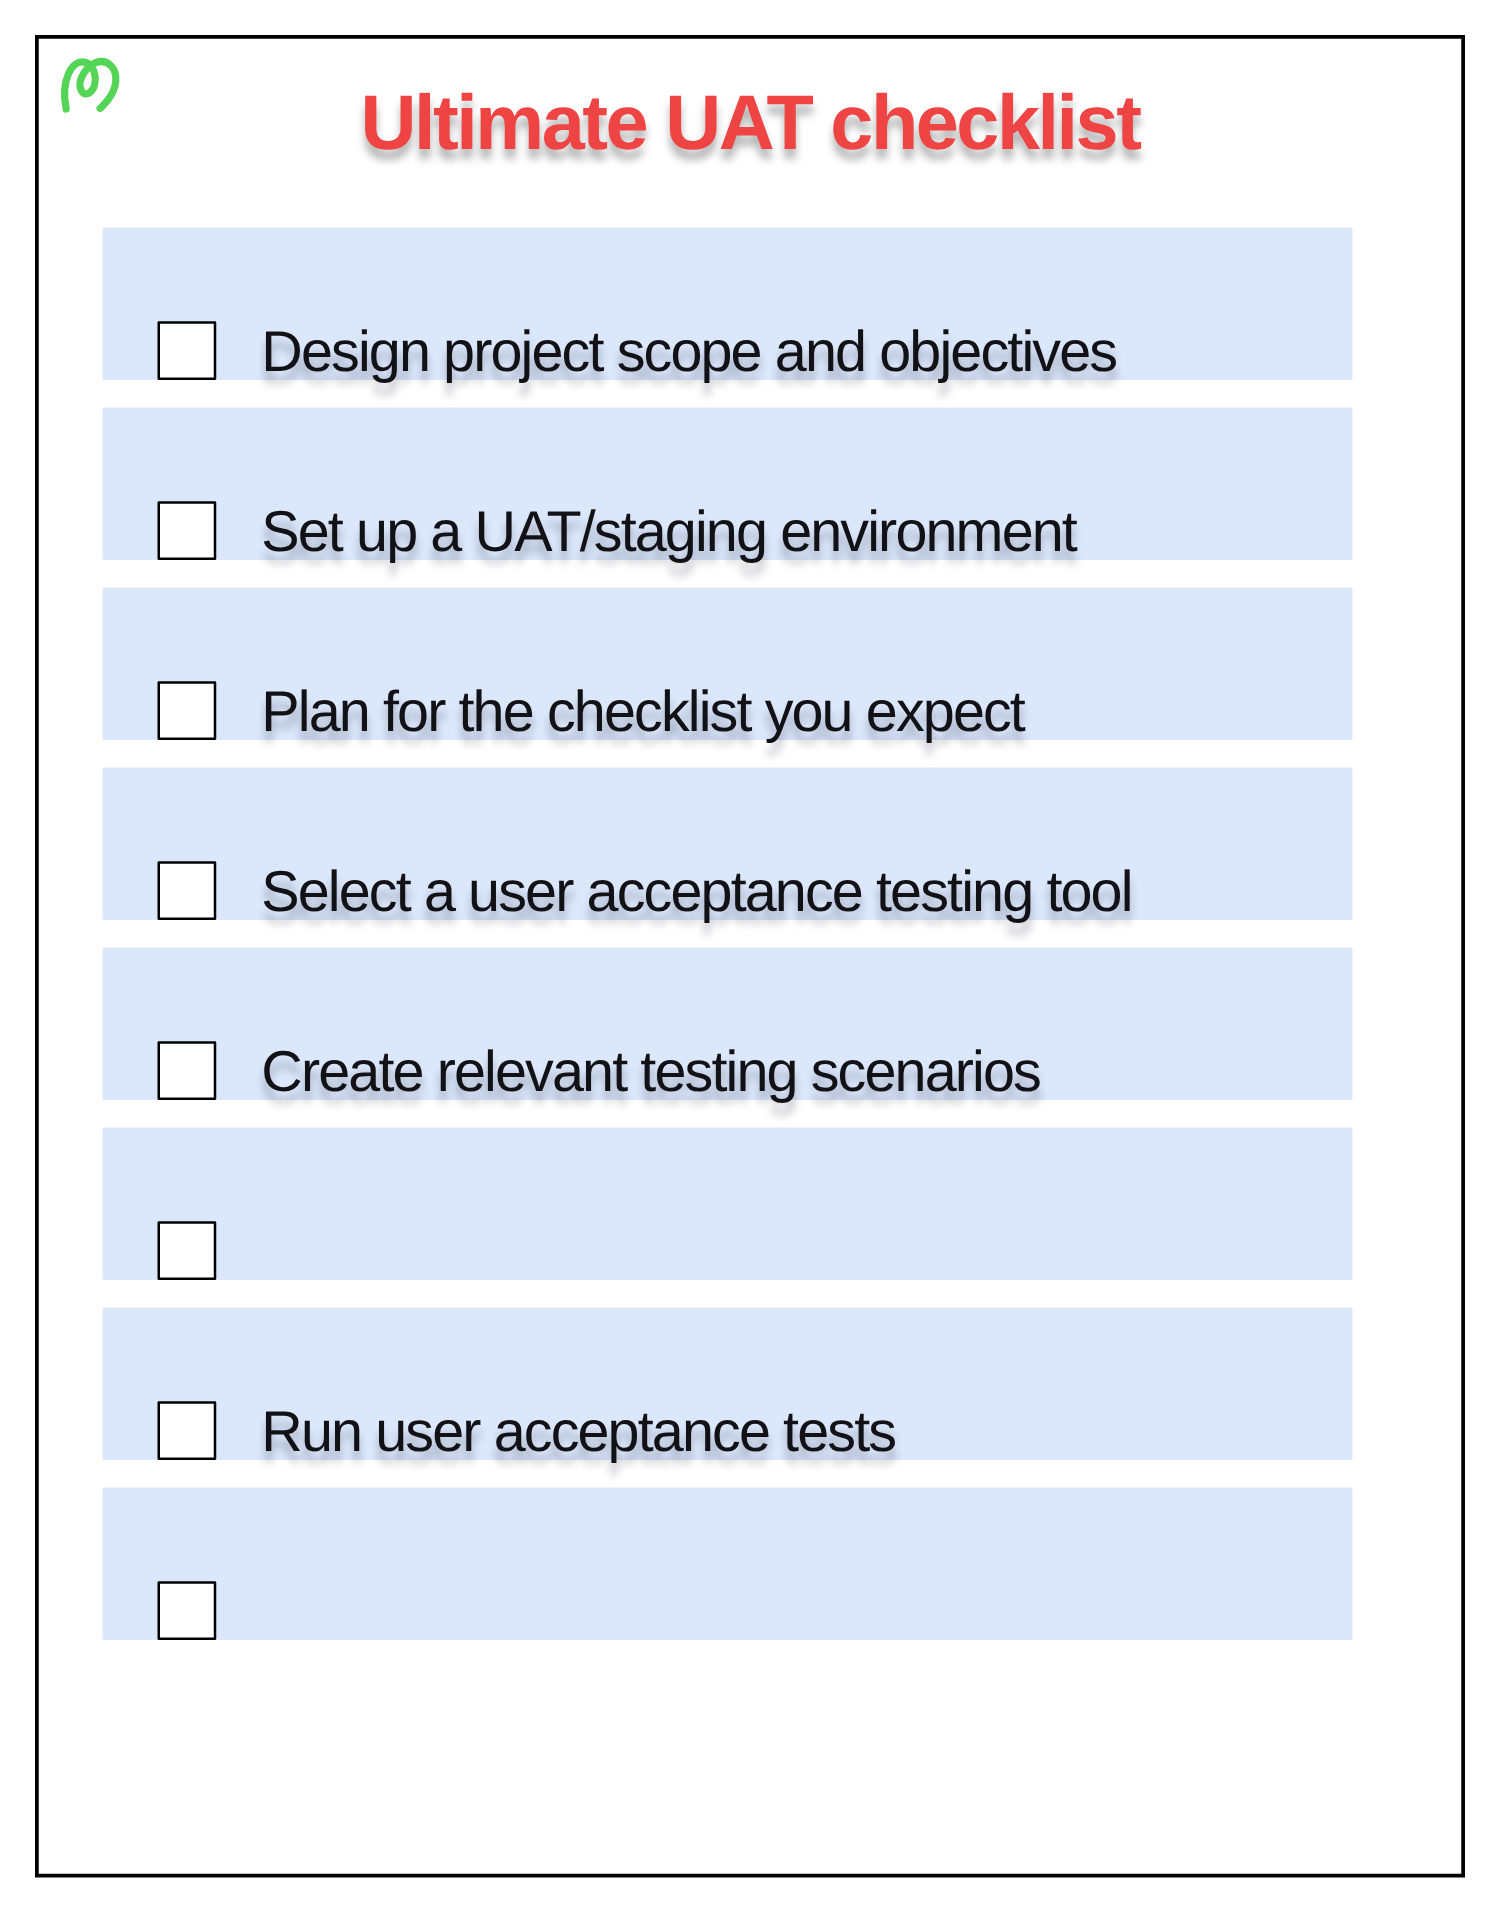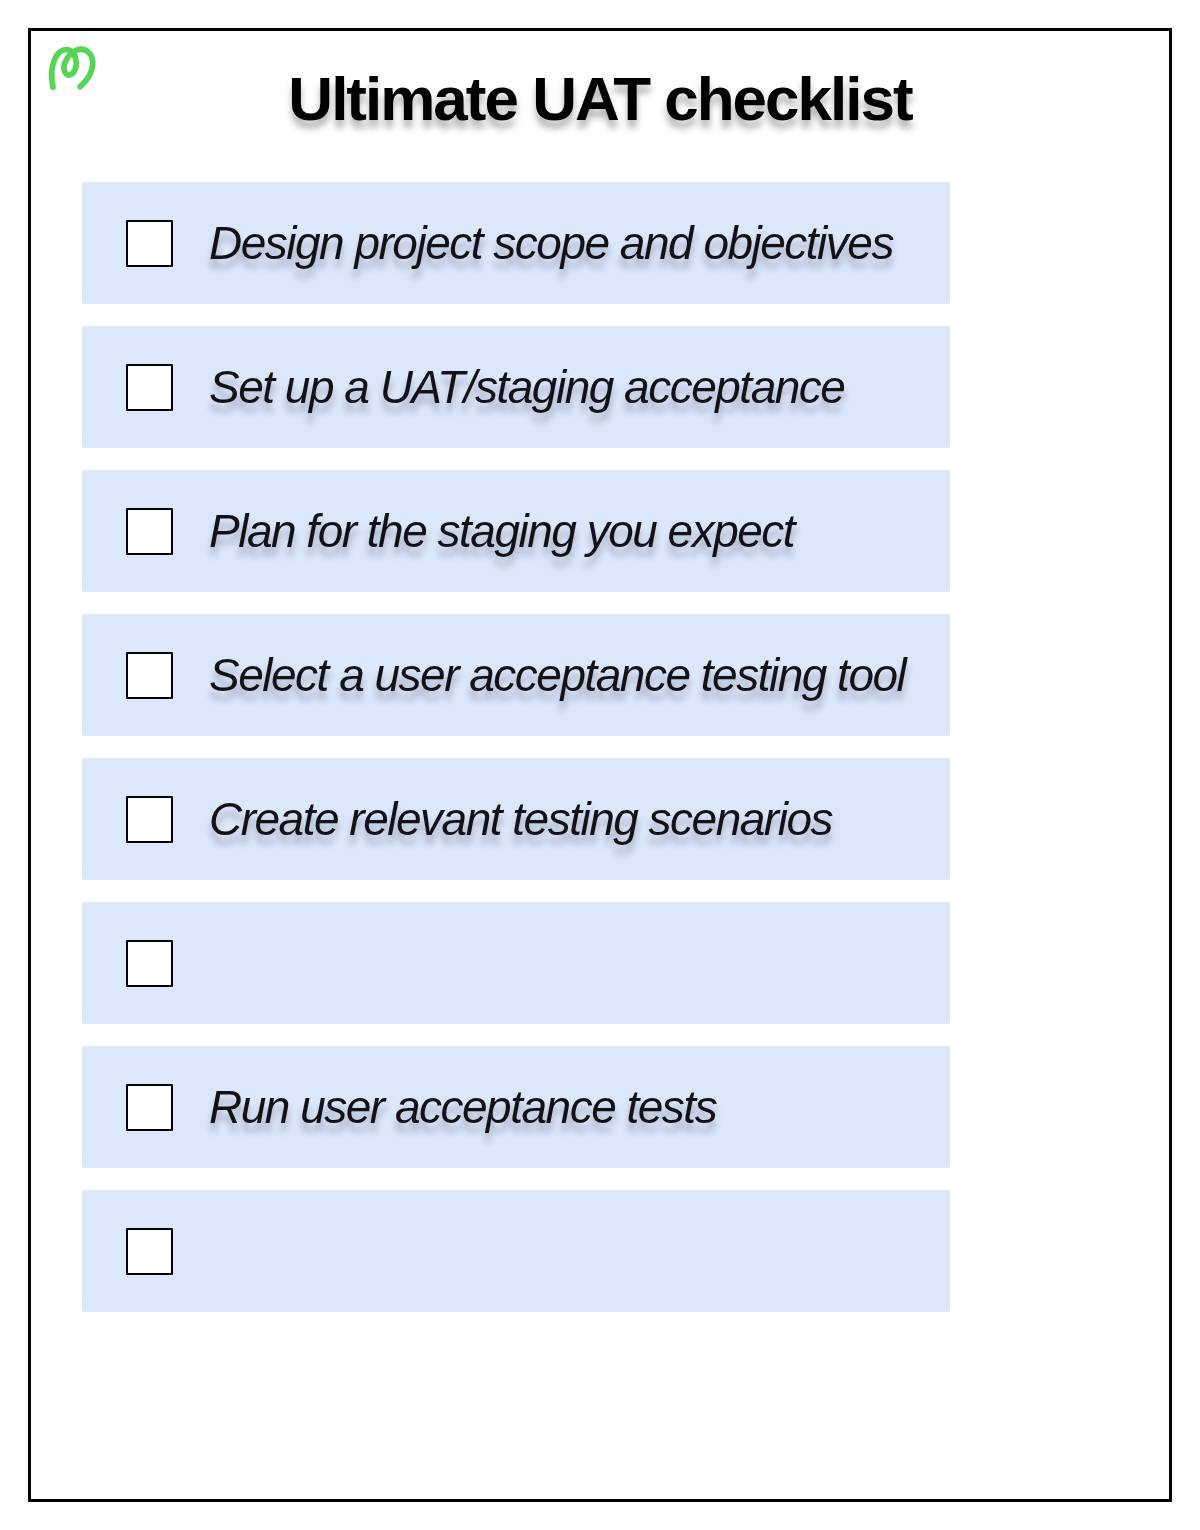--- a/index.html
+++ b/index.html
@@ -31,36 +31,35 @@
     top: 10px;
     width: 54px;
     height: 52px;
   }
   .title {
     margin: 34px 0 0 0;
     text-align: center;
     font-size: 62px;
     line-height: 68px;
     font-weight: bold;
-    color: #000000;
+    color: #ef4444;
     letter-spacing: -2px;
     text-shadow: 0 8px 7px rgba(0,0,0,0.30);
   }
   .list {
     margin-top: 49px;
   }
   .row {
-    width: 868px;
+    width: 1000px;
     height: 122px;
     margin: 0 0 22px 51px;
     background: #dbe7fb;
     border-radius: 2px;
     display: flex;
-    align-items: center;
-    font-style: italic;
+    align-items: flex-end;
   }
   .checkbox {
     width: 47px;
     height: 47px;
     box-sizing: border-box;
     margin-left: 44px;
     background: #ffffff;
     border: 2.5px solid #000000;
     border-radius: 1px;
     flex: 0 0 auto;
@@ -95,26 +94,26 @@
     <h1 class="title">Ultimate UAT checklist</h1>
 
     <div class="list">
   <div class="row">
     <span class="checkbox" role="checkbox" aria-checked="false"></span>
     <span class="row-label">Design project scope and objectives</span>
   </div>
 
   <div class="row">
     <span class="checkbox" role="checkbox" aria-checked="false"></span>
-    <span class="row-label">Set up a UAT/staging acceptance</span>
+    <span class="row-label">Set up a UAT/staging environment</span>
   </div>
 
   <div class="row">
     <span class="checkbox" role="checkbox" aria-checked="false"></span>
-    <span class="row-label">Plan for the staging you expect</span>
+    <span class="row-label">Plan for the checklist you expect</span>
   </div>
 
   <div class="row">
     <span class="checkbox" role="checkbox" aria-checked="false"></span>
     <span class="row-label">Select a user acceptance testing tool</span>
   </div>
 
   <div class="row">
     <span class="checkbox" role="checkbox" aria-checked="false"></span>
     <span class="row-label">Create relevant testing scenarios</span>

